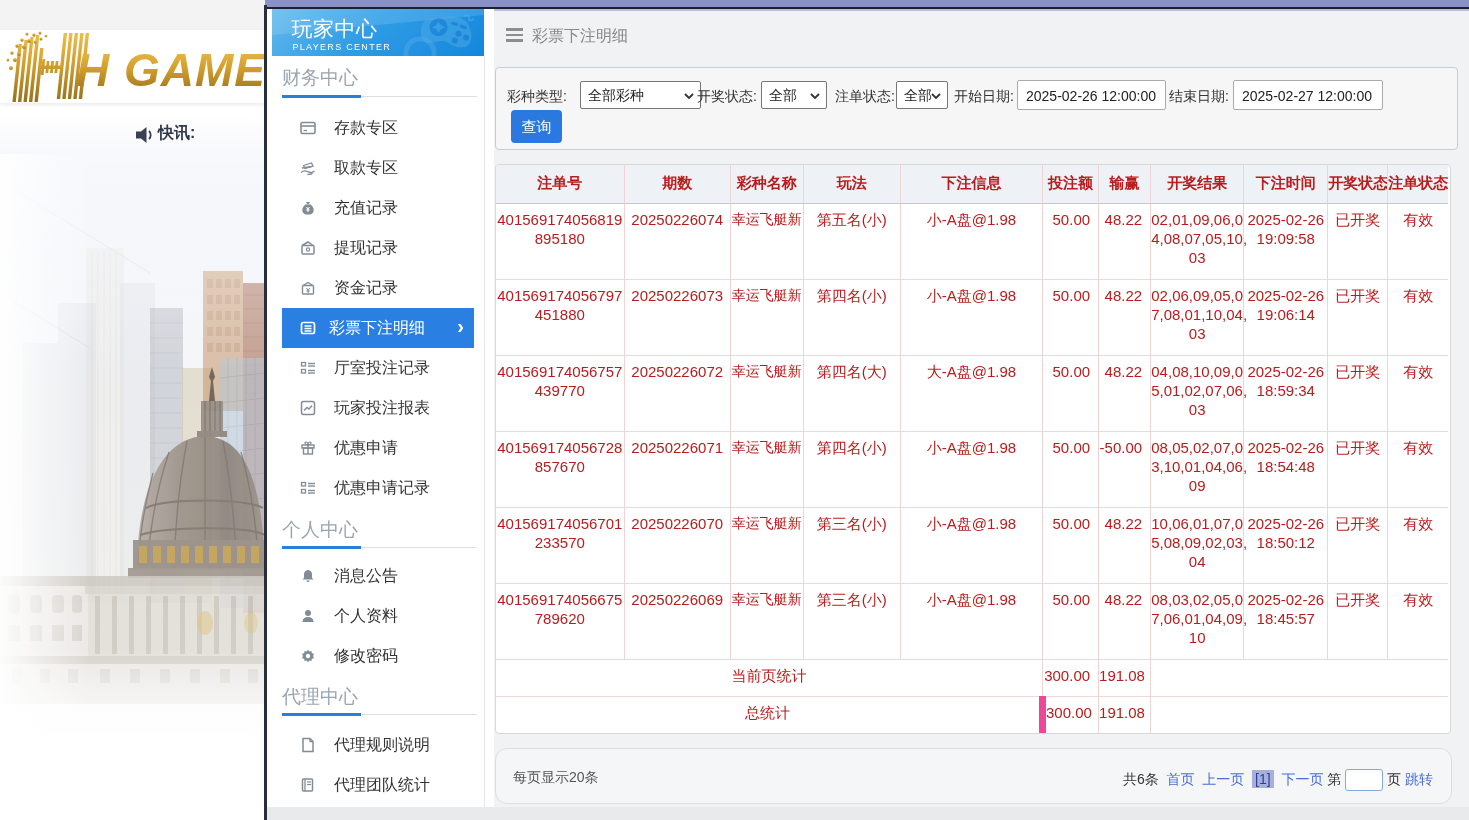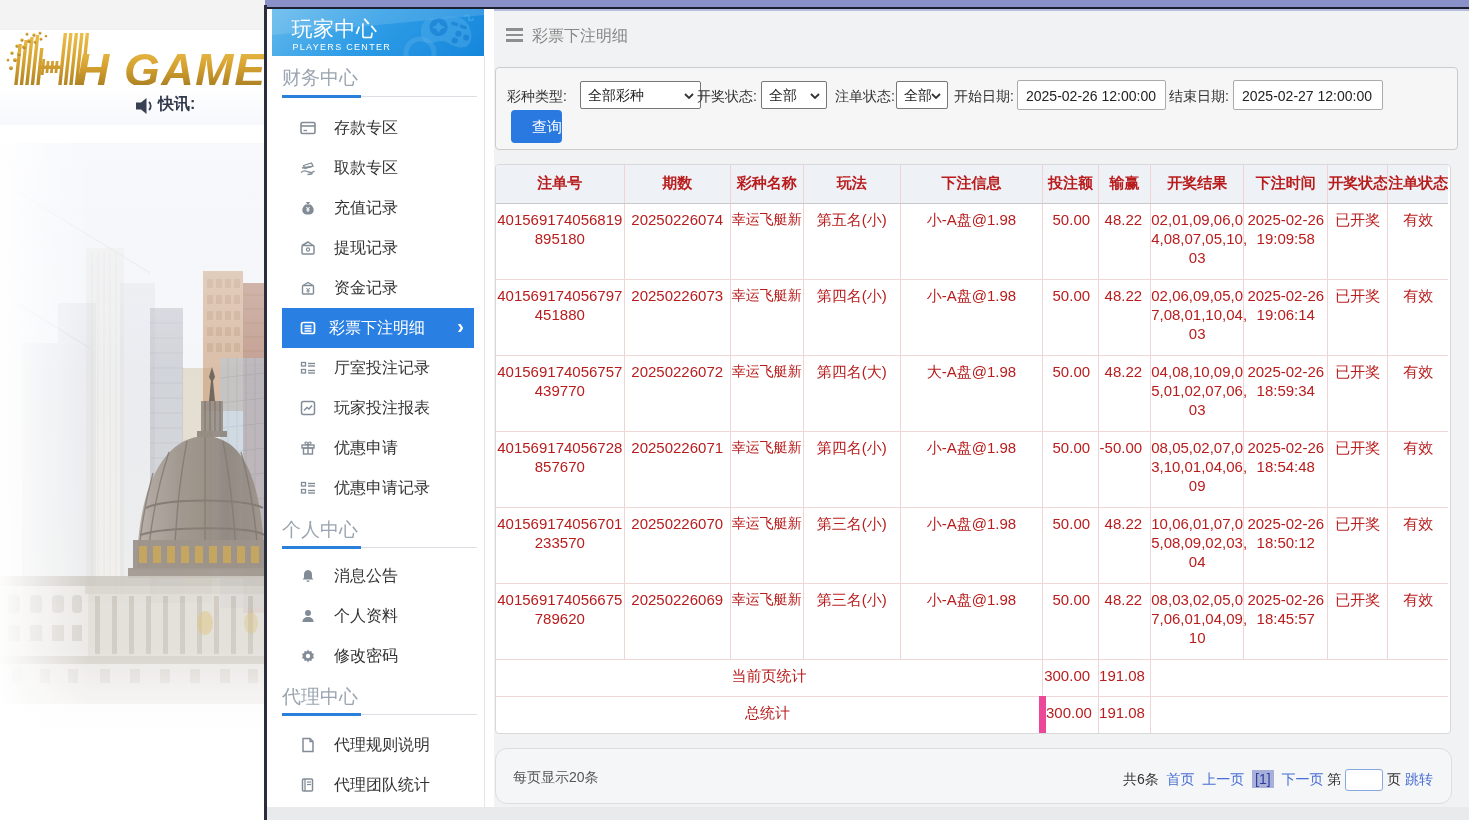--- a/index.html
+++ b/index.html
@@ -4,21 +4,21 @@
 <style>
 * { margin:0; padding:0; box-sizing:border-box; }
 html,body { width:1469px; height:820px; overflow:hidden; font-family:"Liberation Sans",sans-serif; background:#fff; }
 #page { position:relative; width:1469px; height:820px; overflow:hidden; }
 .abs { position:absolute; }
 
 
 #leftzone { left:0; top:0; width:265px; height:820px; background:#fff; }
 #lefttop { left:0; top:0; width:265px; height:30px; background:#f3f3f4; }
 #lefthead { left:0; top:30px; width:265px; height:73px; background:#fff; box-shadow:0 2px 4px rgba(0,0,0,0.08); }
-#newsbar { left:0; top:85px; width:265px; height:40px; background:linear-gradient(#ffffff,#f7f8fb); }
+#newsbar { left:0; top:114px; width:265px; height:40px; background:linear-gradient(#ffffff,#f7f8fb); }
 #newsbar .spk { position:absolute; left:135px; top:12px; }
 #newsbar .txt { position:absolute; left:158px; top:9px; font-size:16px; font-weight:bold; color:#333a4d; }
 #photo { left:0; top:143px; width:265px; height:677px; }
 
 
 #purplebar { left:265px; top:0; width:1204px; height:7px; background:#8a90c8; }
 #darkline { left:265px; top:7px; width:1204px; height:2px; background:#1d2030; }
 #lavline { left:265px; top:9px; width:1204px; height:2px; background:#b8bede; }
 #panelborder { left:264px; top:5px; width:3px; height:815px; background:#2a2d3c; }
 #mainbg { left:267px; top:11px; width:1202px; height:796px; background:#f1f2f3; }
@@ -43,21 +43,21 @@
 #crumb { left:532px; top:26px; width:400px; height:20px; color:#888; font-size:16px; }
 #crumbico { left:506px; top:28px; width:17px; height:14px; }
 #crumbico i { display:block; height:2.5px; background:#8e8e90; margin-bottom:3px; }
 #filter { left:495px; top:67px; width:963px; height:83px; background:#f6f6f7; border:1px solid #ccc; border-radius:4px;padding-left:40px; }
 #filter .lab { position:absolute; top:20px; font-size:14px; color:#333; }
 #filter .sel { position:absolute; top:13px; height:28px; background:#fff; border:1px solid #767676; border-radius:2px; font-size:14px; color:#222; }
 #filter .sel .cv2 { position:absolute; right:6px; top:11px; }
 #filter .sel .tx { position:absolute; left:7px; top:5px; }
 #filter .inp { position:absolute; top:12px; height:30px; background:#fff; border:1px solid #aaa; border-radius:2px; font-size:14px; color:#222; white-space:nowrap; overflow:hidden; }
 #filter .inp .tx { position:absolute; left:8px; top:7px; }
-#qbtn { left:511px; top:110px; width:51px; height:33px; background:#2979e0; border-radius:4px; color:#fff; font-size:15px; text-align:right; line-height:33px; }
+#qbtn { left:511px; top:110px; width:51px; height:33px; background:#2979e0; border-radius:4px; color:#fff; font-size:15px; text-align:center; line-height:33px; }
 
 #tablewrap { left:495px; top:164px; width:956px; height:570px; background:#fff; border:1px solid #d8d8d8; border-radius:4px; overflow:hidden; }
 table { border-collapse:collapse; table-layout:fixed; width:952px; font-size:15px; color:#b91c1c; }
 th { background:#eef1f5; font-weight:bold; height:38px; white-space:nowrap; padding:0; border-right:1px solid #f0d4d4; border-bottom:1px solid #c8c8c8; overflow:hidden; }
 td { border-right:1px solid #f0d4d4; border-bottom:1px solid #f0d8d8; vertical-align:top; text-align:center; padding-top:6px; height:76px; line-height:19px; }
 td.cz { white-space:nowrap; font-size:14px; padding-left:0; padding-right:0; }
 td.num { text-align:right; padding-right:8px; }
 tr.stat td { height:37px; border-bottom:1px solid #f0d8d8; }
 th:last-child, td:last-child { border-right:none; }
 tr:last-child td { border-bottom:none; }

